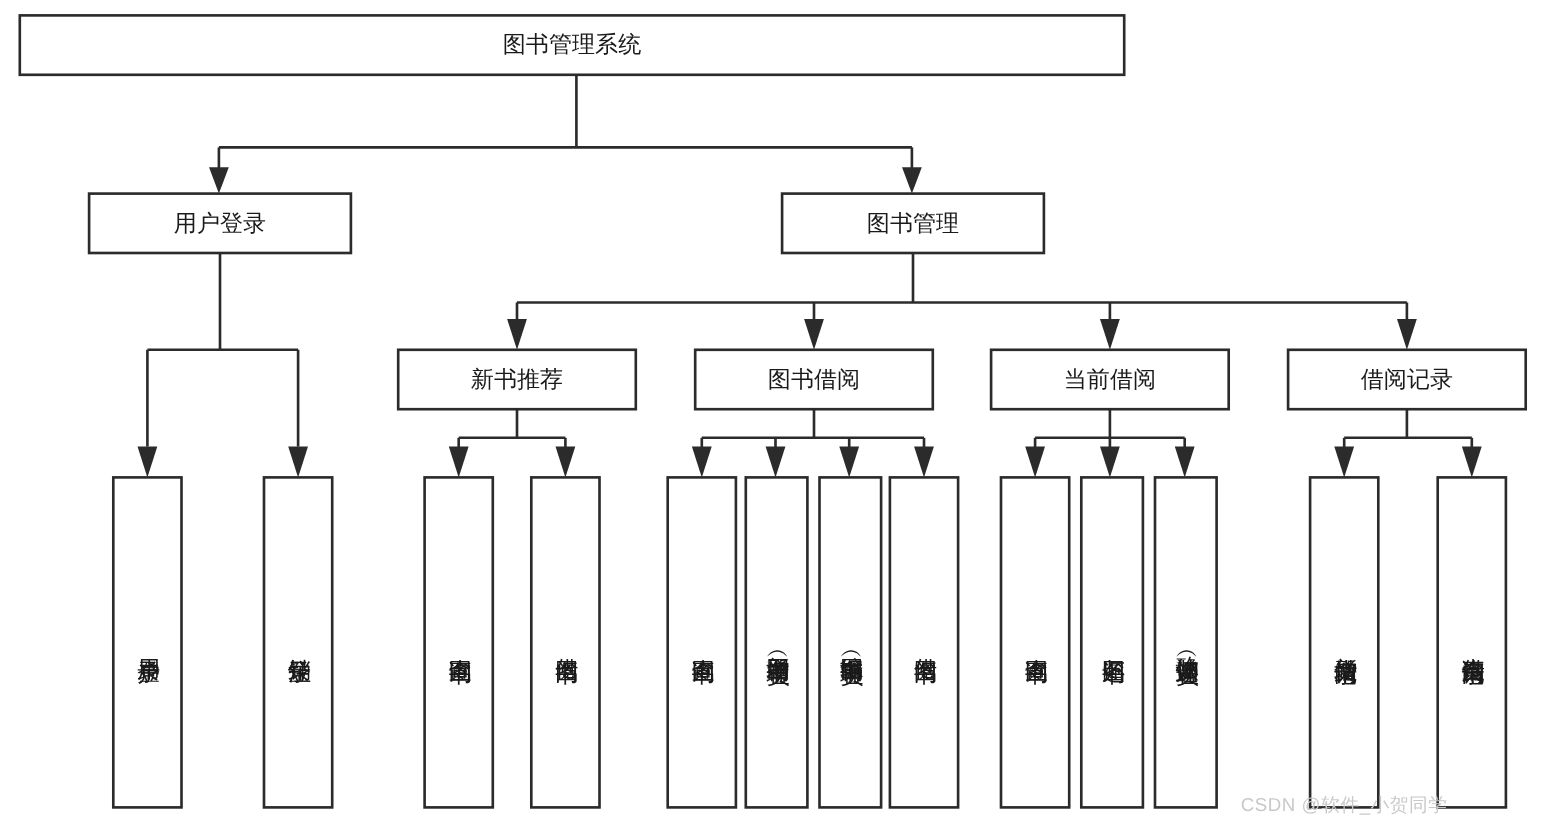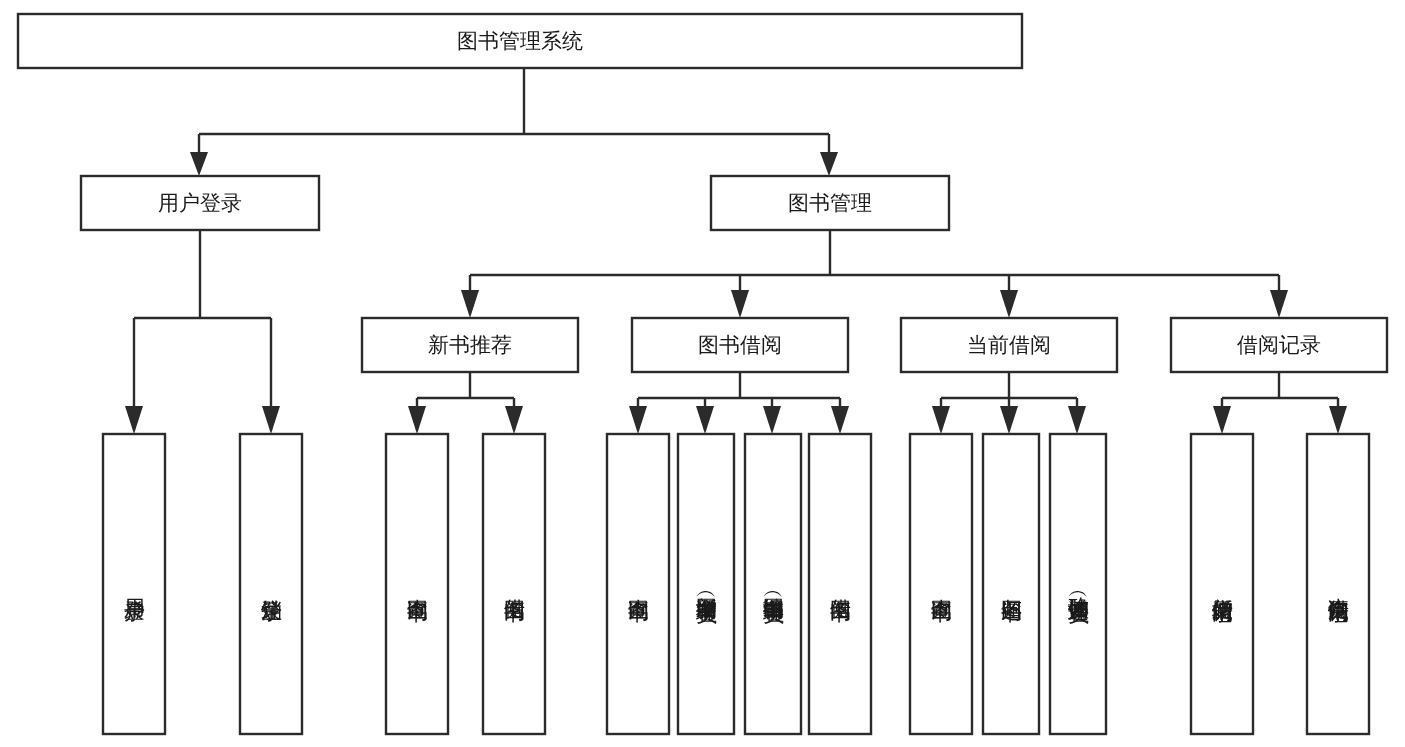--- a/index.html
+++ b/index.html
@@ -240,14 +240,15 @@
     <div class="node-label-v" style="position:static; height:100%;">确认归还（管理员）</div>
   </div>
 
   <div class="vbox-wrap" style="left:1191px; top:434px; width:62px; height:300px;">
     <div class="node-label-v" style="position:static;">新增借阅记录</div>
   </div>
   <div class="vbox-wrap" style="left:1307px; top:434px; width:62px; height:300px;">
     <div class="node-label-v" style="position:static;">查询借阅记录</div>
   </div>
 
+  <div class="watermark">CSDN @软件_小贺同学</div>
 
 </div>
 
 </body></html>

